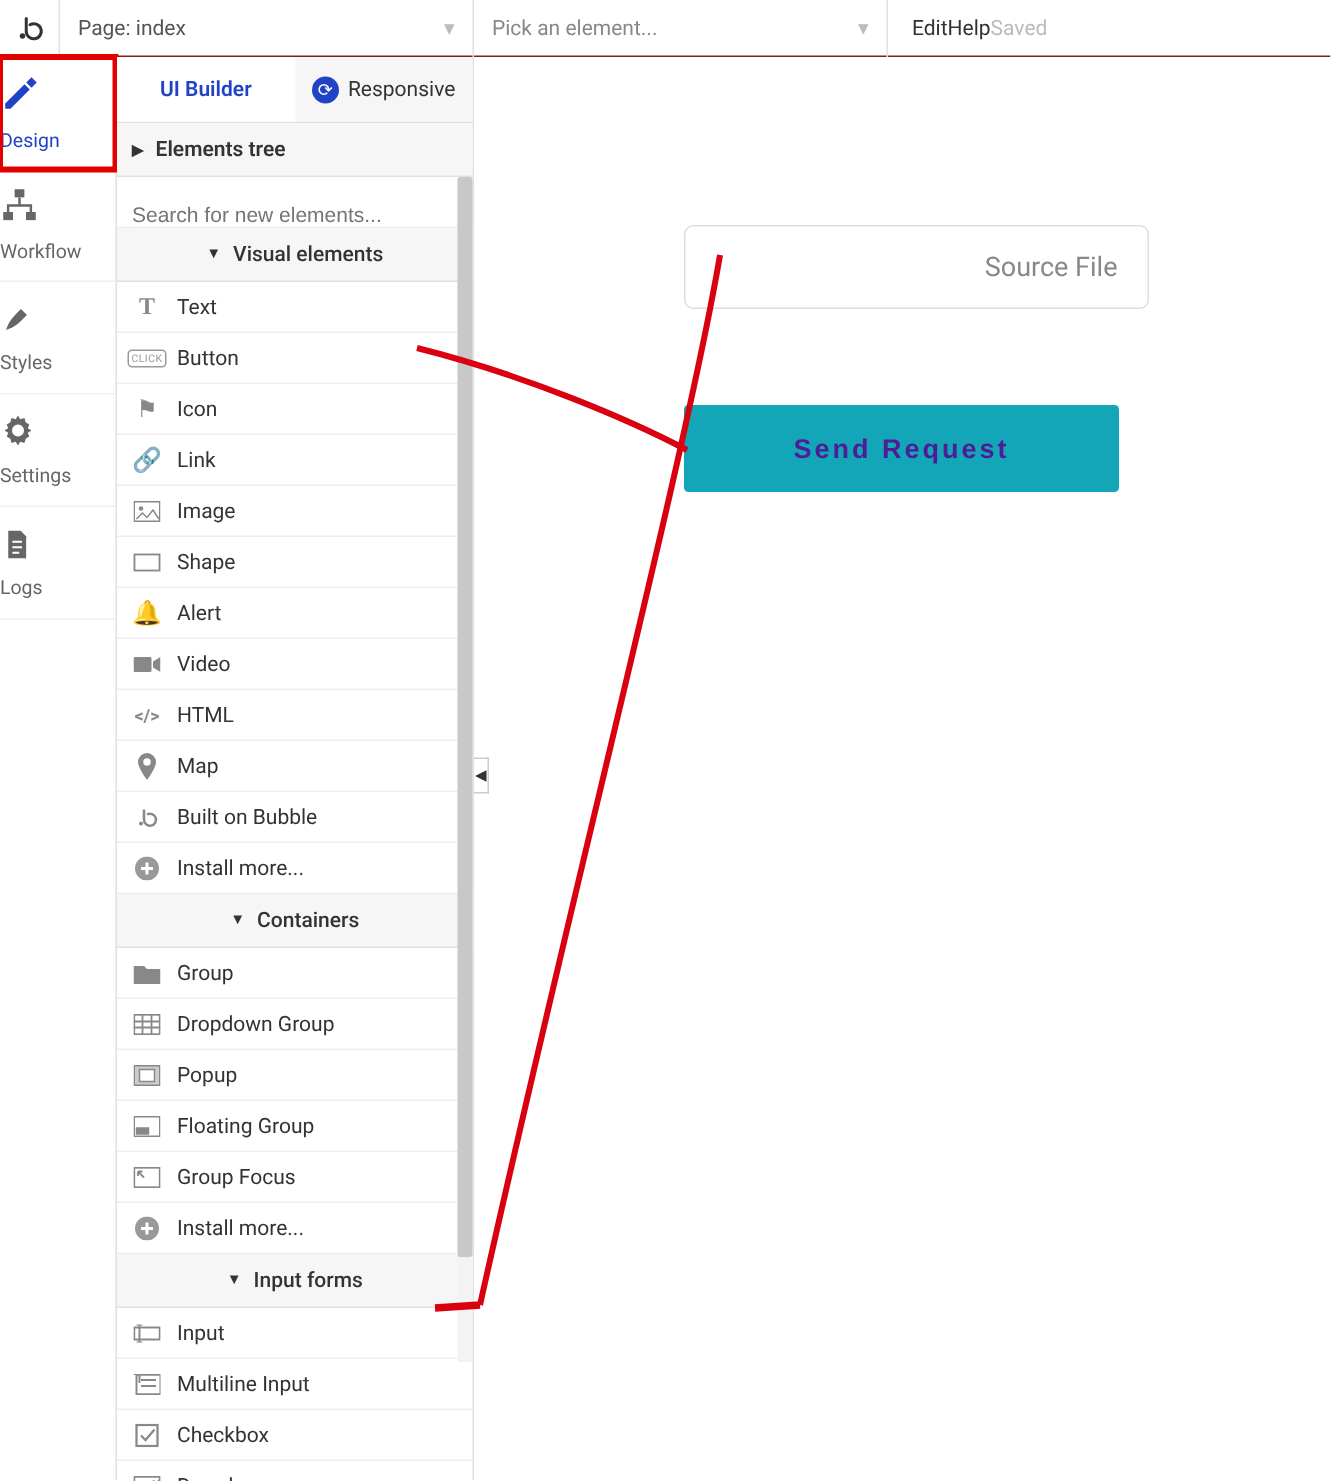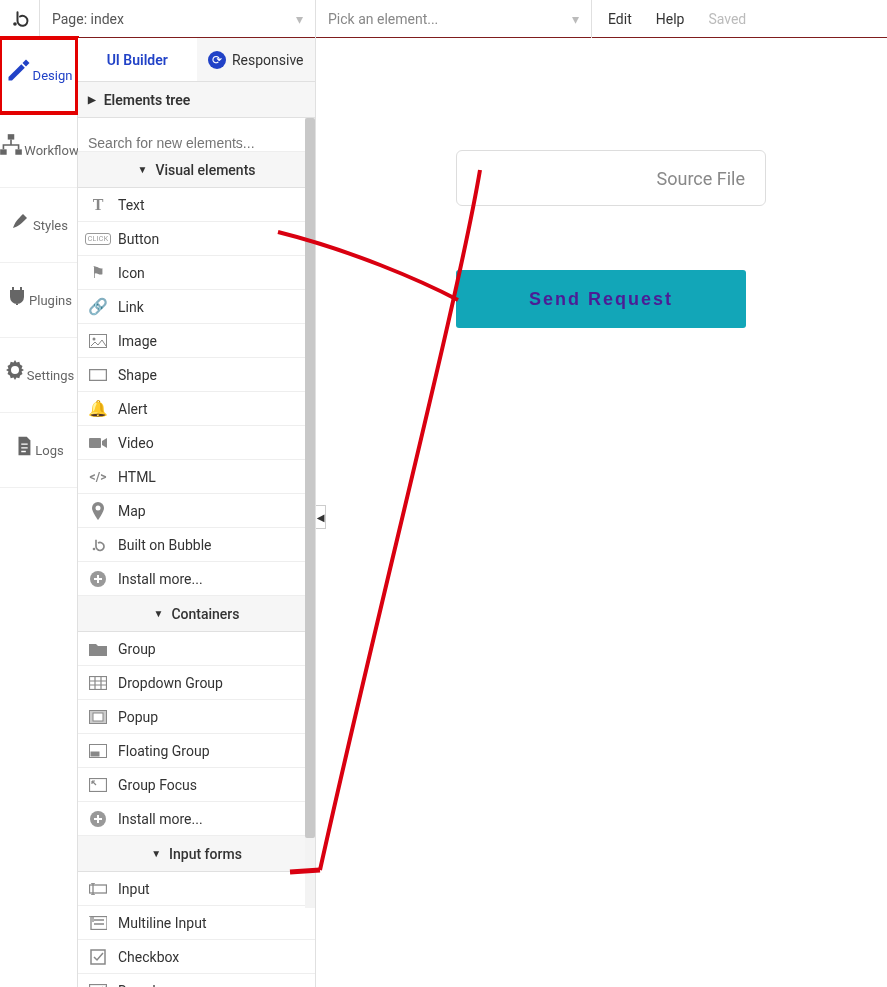--- a/index.html
+++ b/index.html
@@ -5,28 +5,28 @@
     * { box-sizing: border-box; margin: 0; padding: 0; }
     body { font-family: -apple-system, BlinkMacSystemFont, "Segoe UI", Roboto, Arial, sans-serif; font-size: 14px; color: #333; background: #fff; width: 887px; height: 987px; overflow: hidden; position: relative; }
     
     .topbar { height: 38px; border-bottom: 1px solid #7f1d1d; display: flex; align-items: center; }
     .logo-cell { width: 40px; height: 38px; display: flex; align-items: center; justify-content: center; border-right: 1px solid #e0e0e0; }
     .logo-cell svg { width: 20px; height: 20px; }
     .dropdown-cell { display: flex; align-items: center; padding: 0 12px; height: 38px; border-right: 1px solid #e0e0e0; cursor: pointer; color: #555; }
     .page-dd { width: 276px; }
     .elem-dd { width: 276px; color: #888; }
     .dropdown-arrow { margin-left: auto; color: #bbb; }
-    .top-actions { display: flex; align-items: center; padding: 0 16px; gap: 24px; }
+    .top-actions { display: flex; align-items: center; padding: 0 16px; }
     .top-link { color: #333; cursor: pointer; }
     .saved { color: #bbb; }
 
     .main { display: flex; height: calc(100% - 38px); }
 
     .left-rail { width: 78px; border-right: 1px solid #e0e0e0; display: flex; flex-direction: column; }
-    .rail-item { display: flex; flex-direction: row; align-items: center; justify-content: center; height: 75px; border-bottom: 1px solid #f0f0f0; cursor: pointer; color: #666; }
+    .rail-item { display: flex; flex-direction: column; align-items: flex-start; justify-content: center; height: 75px; border-bottom: 1px solid #f0f0f0; cursor: pointer; color: #666; }
     .rail-item.active { outline: 4px solid #e30000; outline-offset: -2px; color: #2142c7; }
     .rail-icon { font-size: 26px; margin-bottom: 4px; color: #666; }
     .rail-item.active .rail-icon { color: #2142c7; }
     .rail-label { font-size: 13px; }
 
     .panel { width: 238px; border-right: 1px solid #e0e0e0; display: flex; flex-direction: column; background: #fff; position: relative; }
     .panel-tabs { display: flex; height: 44px; border-bottom: 1px solid #e0e0e0; }
     .panel-tab { flex: 1; display: flex; align-items: center; justify-content: center; font-weight: 600; color: #2142c7; cursor: pointer; background: #fff; gap: 6px; }
     .panel-tab.inactive { background: #f6f6f6; color: #333; font-weight: 400; }
     .resp-icon { width: 18px; height: 18px; background: #2142c7; border-radius: 50%; display: inline-flex; align-items: center; justify-content: center; color: #fff; font-size: 12px; }
@@ -102,28 +102,20 @@
       </span>
       <span class="rail-label">Workflow</span>
     </div>
     <div class="rail-item">
       <span class="rail-icon">
         <svg width="24" height="24" viewBox="0 0 24 24" fill="#666">
             <path d="M4 20 c2 -6 4 -8 10 -14 l4 4 c-6 6 -8 8 -14 10 Z"></path>
           </svg>
       </span>
       <span class="rail-label">Styles</span>
-    </div>
-    <div class="rail-item">
-      <span class="rail-icon">
-        <svg width="24" height="24" viewBox="0 0 24 24" fill="#666">
-            <path d="M8 4 v4 M16 4 v4 M6 8 h12 v6 a6 6 0 0 1 -12 0 Z M12 20 v2" stroke="#666" stroke-width="2" fill="#666"></path>
-          </svg>
-      </span>
-      <span class="rail-label">Plugins</span>
     </div>
     <div class="rail-item">
       <span class="rail-icon">
         <svg width="24" height="24" viewBox="0 0 24 24" fill="#666">
             <path d="M12 8 a4 4 0 1 0 0 8 a4 4 0 0 0 0 -8 M12 2 l1.5 2.5 l2.8 -0.8 l0.8 2.8 L19.5 8 l-1 2.5 l2.5 1.5 l-2.5 1.5 l1 2.5 l-2.4 1.5 l-0.8 2.8 l-2.8 -0.8 L12 22 l-1.5 -2.5 l-2.8 0.8 l-0.8 -2.8 L4.5 16 l1 -2.5 L3 12 l2.5 -1.5 l-1 -2.5 L6.9 6.5 l0.8 -2.8 l2.8 0.8 Z"></path>
           </svg>
       </span>
       <span class="rail-label">Settings</span>
     </div>
     <div class="rail-item">

